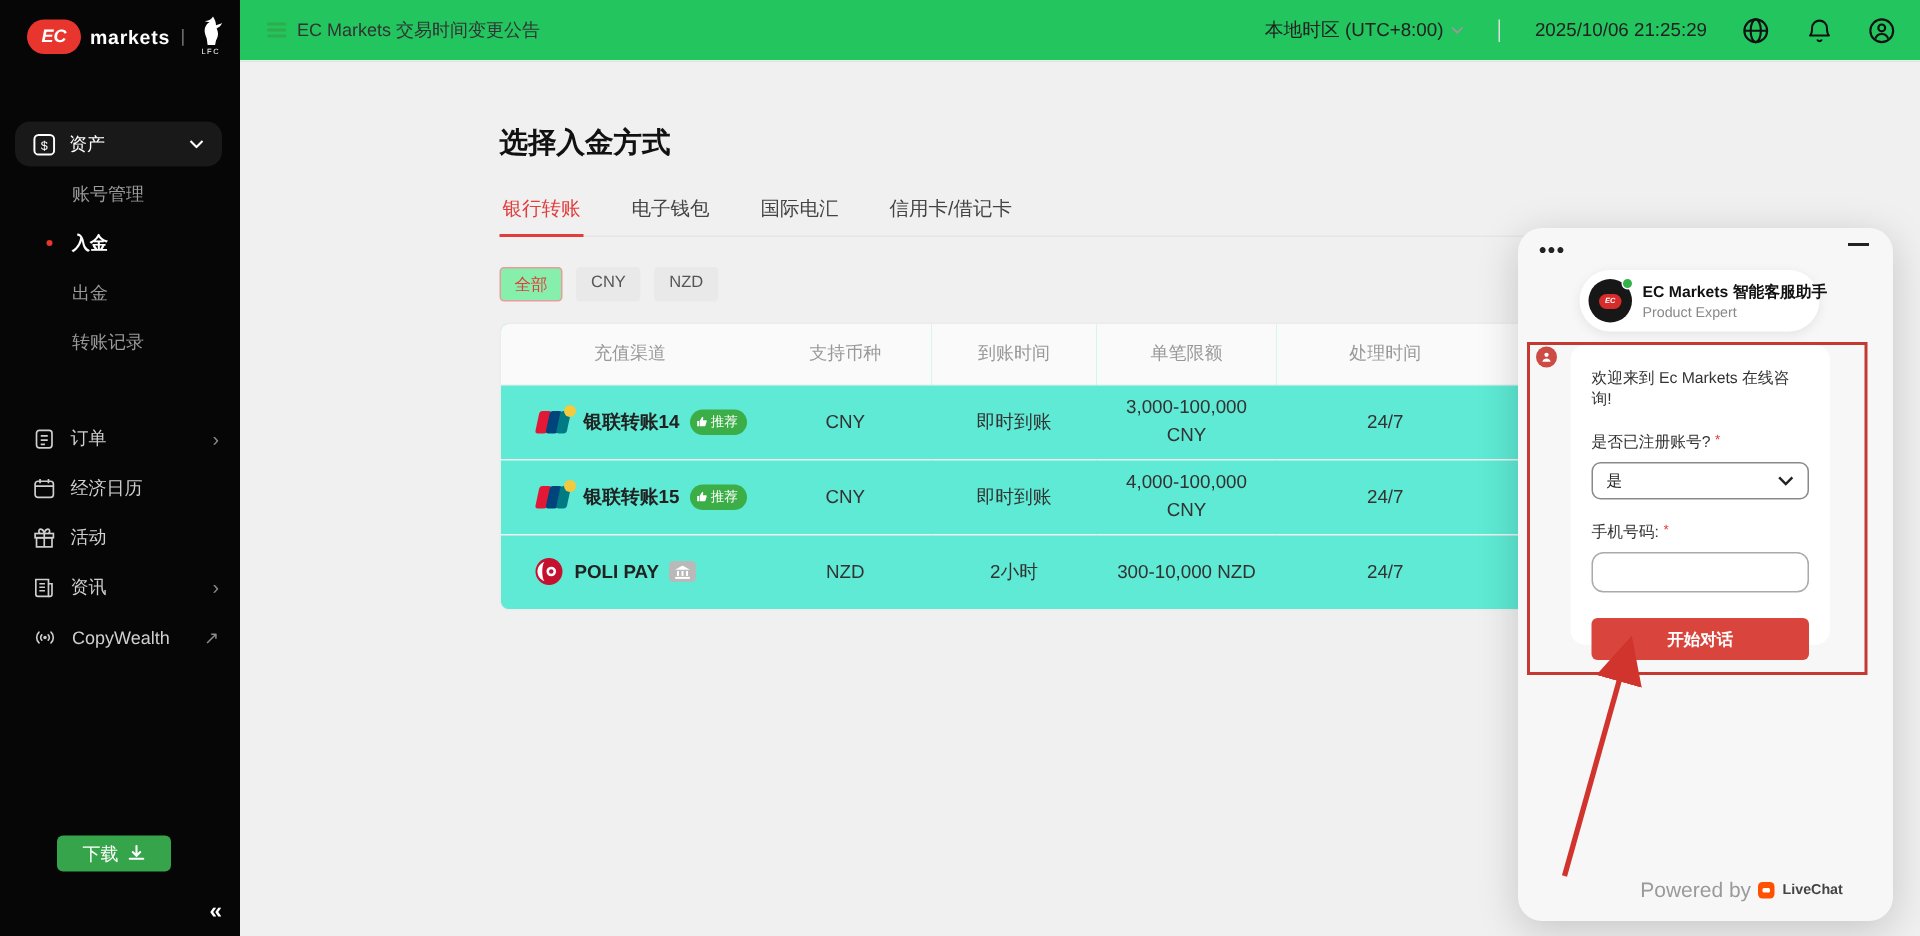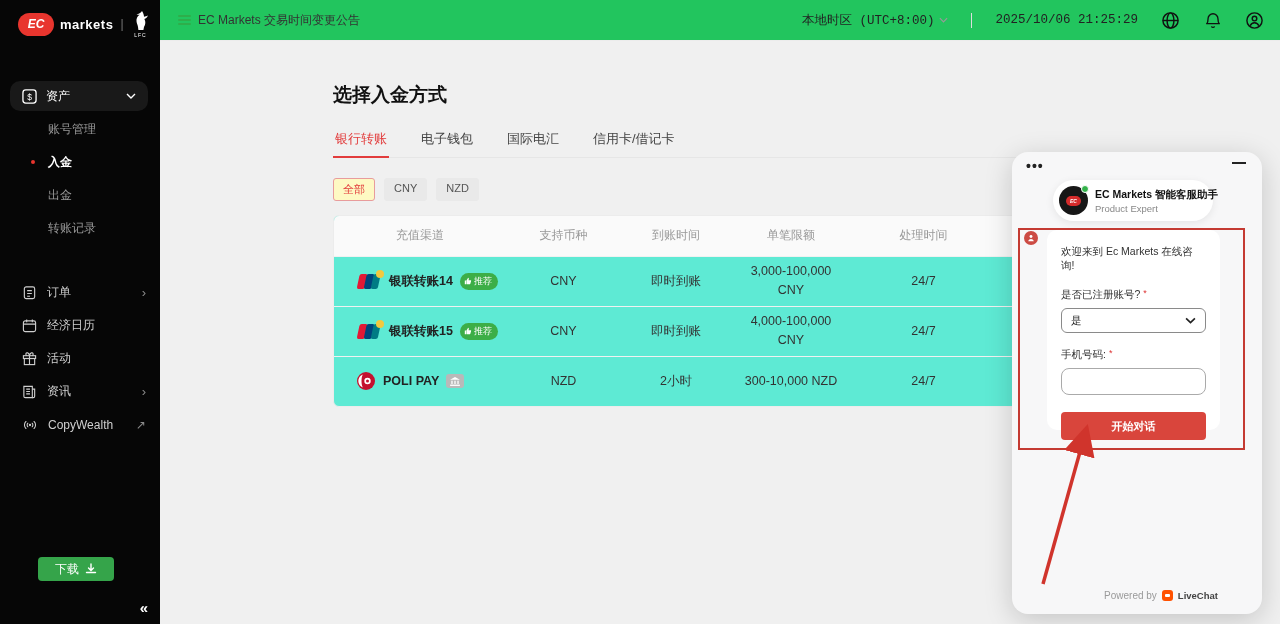--- a/index.html
+++ b/index.html
@@ -28,36 +28,36 @@
   .ext-arrow { color:#8a8a8a; font-size:12px; }
   .dl-btn { position:absolute; top:557px; left:38px; width:76px; height:24px; background:#35a44a; border:none; border-radius:4px; color:#fff; font-size:12px; display:flex; align-items:center; justify-content:center; gap:6px; cursor:pointer; font-family:inherit; }
   .collapse { position:absolute; right:12px; bottom:8px; color:#fff; font-size:15px; font-weight:bold; cursor:pointer; }
 
   
   .topbar { position:absolute; left:160px; top:0; width:1120px; height:41px; background:#22c55e; border-bottom:1px solid #ececec; display:flex; align-items:center; padding:0 16px 0 18px; }
   .announce { display:flex; align-items:center; gap:7px; cursor:pointer; }
   .announce-icon { display:flex; flex-direction:column; gap:2px; }
   .announce-icon i { display:block; width:13px; height:2px; background:#2eae4b; border-radius:1px; }
   .announce-text { font-size:12px; color:#333; }
-  .topbar-right { margin-left:auto; display:flex; align-items:center; gap:23px;font-family:Liberation Mono, monospace; }
+  .topbar-right { margin-left:auto; display:flex; align-items:center; gap:23px; }
   .tz { display:flex; align-items:center; gap:5px; font-size:12.5px; color:#222; cursor:pointer; }
   .vdiv { width:1px; height:15px; background:#ddd; }
   .dt { font-size:12.5px; color:#222; }
   .tb-icon { width:19px; height:19px; cursor:pointer; display:flex; align-items:center; justify-content:center; }
 
   
   .content { position:absolute; left:160px; top:41px; width:1120px; height:583px; background:#f0f0f0; padding:41px 0 0 173px; }
   .page-title { font-size:19px; font-weight:bold; color:#111; }
   .tabs { display:flex; gap:30px; width:910px; border-bottom:1px solid #e6e6e6; margin-top:16px; }
   .tab { font-size:13px; color:#444; padding:6px 2px 9px; cursor:pointer; position:relative; }
   .tab.active { color:#e23c3c; }
   .tab.active::after { content:""; position:absolute; left:0; right:0; bottom:-1px; height:2px; background:#e23c3c; }
   .chips { display:flex; gap:9px; margin-top:20px; }
   .chip { font-size:11px; color:#555; background:#e9e9e9; border:1px solid #e9e9e9; border-radius:3px; padding:3px 9px; cursor:pointer; }
-  .chip.active { color:#e23c3c; background:#fef9c3; border-color:#e89c9c; }
+  .chip.active { color:#e23c3c; background:#86efac; border-color:#e89c9c; }
 
   .table-card { width:910px; margin-top:14px; background:#5eead4; border:1px solid #ececec; border-radius:6px; overflow:hidden; }
   table { width:100%; border-collapse:collapse; table-layout:fixed; }
   col.c1{width:172px;} col.c2{width:115px;} col.c3{width:110px;} col.c4{width:120px;} col.c5{width:145px;} col.c6{width:auto;}
   thead th { background:#fafafa; font-weight:normal; font-size:12px; color:#999; height:40px; text-align:center; }
   tbody td { font-size:12.5px; color:#333; text-align:center; height:50px; border-top:1px solid #f1f1f1; }
   .chan-cell { display:flex; align-items:center; gap:7px; padding-left:22px; }
   .chan-name { font-weight:bold; color:#222; white-space:nowrap; }
   .badge-green { background:#3cae47; color:#fff; font-size:9px; border-radius:9px; padding:2px 6px 2px 4px; display:inline-flex; align-items:center; gap:2px; }
   .badge-gray { background:#b9b9b9; border-radius:3px; width:18px; height:14px; display:inline-flex; align-items:center; justify-content:center; }
@@ -80,21 +80,21 @@
   .bot-ava { position:absolute; left:12px; top:79px; width:14px; height:14px; border-radius:50%; background:#cc4b44; display:flex; align-items:center; justify-content:center; }
   .msg-card { position:absolute; left:35px; top:78px; width:173px; height:200px; background:#fff; border-radius:10px; padding:15px 14px; }
   .welcome { font-size:10.5px; color:#333; }
   .fld-label { font-size:10.5px; color:#333; margin-top:15px; }
   .req { color:#d33; margin-left:3px; font-size:9px; vertical-align:top; }
   .fake-select { margin-top:6px; height:25px; border:1px solid #8a8a8a; border-radius:6px; background:#fff; display:flex; align-items:center; padding:0 9px; font-size:10.5px; color:#222; cursor:pointer; }
   .fake-select .sel-val { flex:1; }
   .phone-input { margin-top:6px; width:100%; height:27px; border:1px solid #aaa; border-radius:8px; background:#fff; font-size:11px; padding:0 8px; font-family:inherit; }
   .start-btn { margin-top:17px; width:100%; height:28px; background:#d9453c; border:none; border-radius:4px; color:#fff; font-size:11px; font-weight:bold; cursor:pointer; font-family:inherit; }
   .chat-footer { position:absolute; left:0; right:0; bottom:13px; display:flex; align-items:center; justify-content:center; gap:5px; }
-  .powered { font-size:10px; color:#9a9a9a;margin-left:48px; }
+  .powered { font-size:14px; color:#9a9a9a;margin-left:48px; }
   .lc-logo { width:11px; height:11px; background:#ff5100; border-radius:3px; position:relative; }
   .lc-logo::after { content:""; position:absolute; left:3px; top:4px; width:5px; height:3px; background:#fff; border-radius:1px; }
   .lc-name { font-size:9.5px; font-weight:bold; color:#444; }
   .annot-arrow { position:absolute; left:18px; top:268px; pointer-events:none; }
 </style>
 </head>
 <body>
 
 <aside class="sidebar">
   <div class="logo-row">

